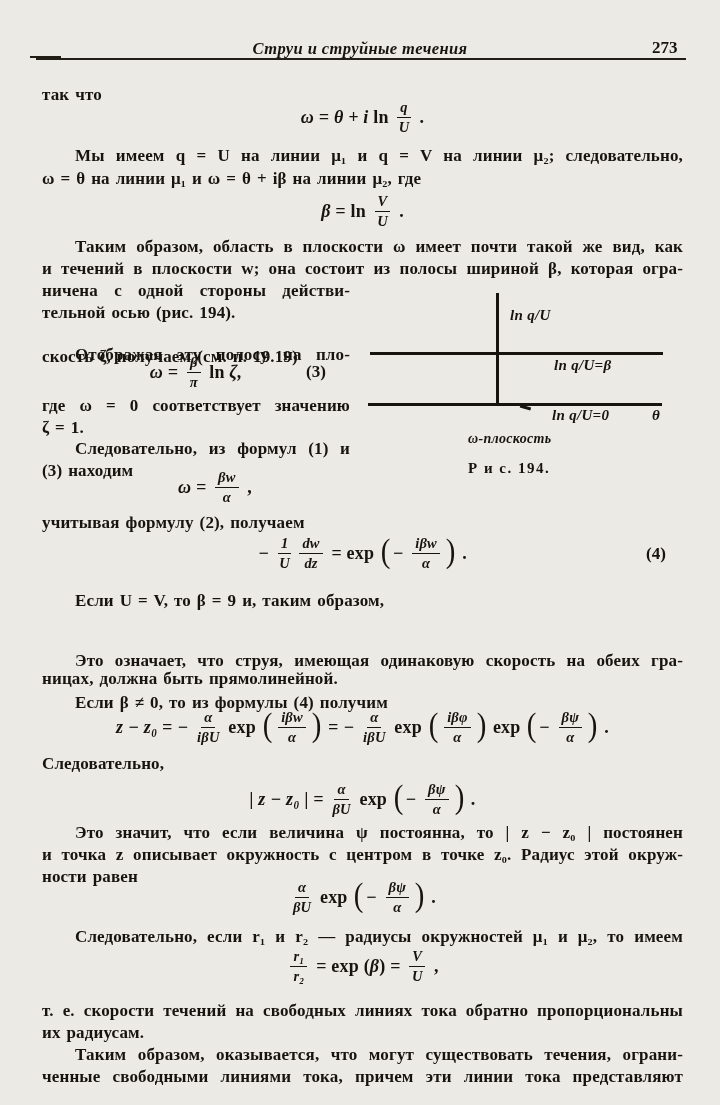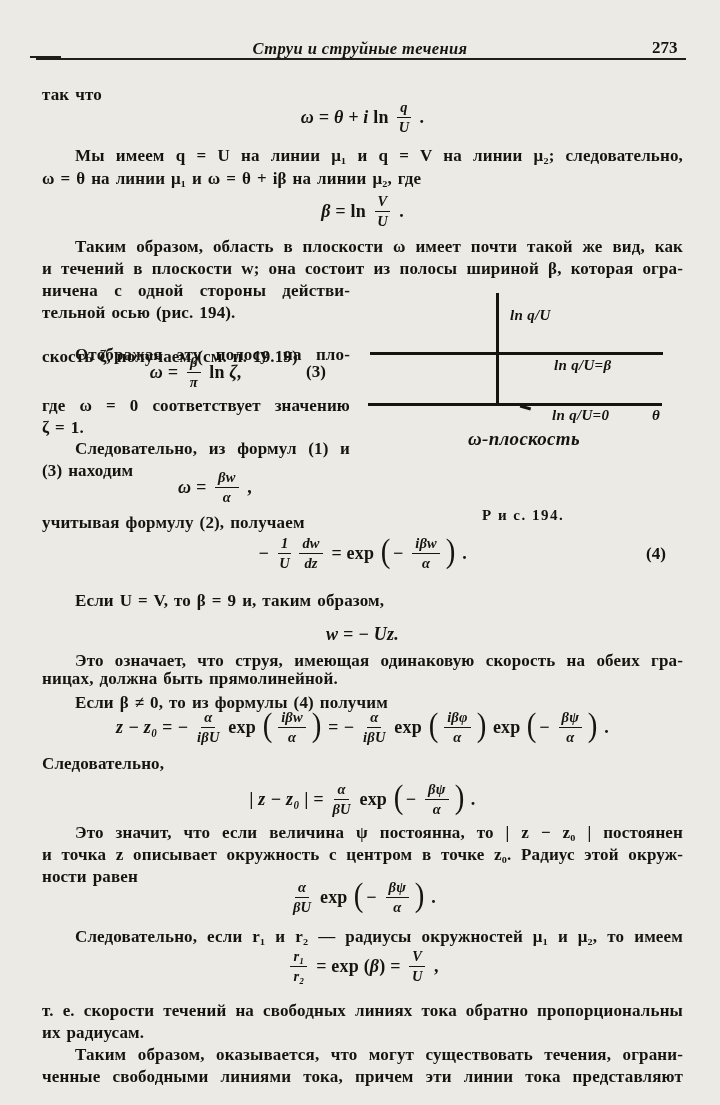--- a/index.html
+++ b/index.html
@@ -89,21 +89,20 @@
 
   <div class="eq" style="top:463px;left:60px;width:310px"><span class="mit">ω = </span><span class="frac"><span class="fn">βw</span><span class="fd">α</span></span><span class="mup"> ,</span></div>
 
   <div class="ln" style="top:512px">учитывая формулу (2), получаем</div>
 
   <div class="eq" style="top:529px"><span class="mit">− </span><span class="frac"><span class="fn">1</span><span class="fd">U</span></span><span class="frac"><span class="fn">dw</span><span class="fd">dz</span></span><span class="mup"> = exp </span><span class="bp">(</span><span class="mit">− </span><span class="frac"><span class="fn">iβw</span><span class="fd">α</span></span><span class="bp">)</span><span class="mup"> .</span></div>
   <div class="eqnum" style="left:646px;top:544px">(4)</div>
 
   <div class="ln ind" style="top:590px">Если U = V, то β = 9 и, таким образом,</div>
 
-  <div class="eq" style="top:614px;height:40px"><span class="mit">w = − Uz.</span></div>
 
   <div class="ln j ind" style="top:650px">Это означает, что струя, имеющая одинаковую скорость на обеих гра-</div>
   <div class="ln" style="top:668px">ницах, должна быть прямолинейной.</div>
   <div class="ln ind" style="top:692px">Если β ≠ 0, то из формулы (4) получим</div>
 
   <div class="eq" style="top:703px"><span class="mit">z − z₀ = − </span><span class="frac"><span class="fn">α</span><span class="fd">iβU</span></span><span class="mup"> exp </span><span class="bp">(</span><span class="frac"><span class="fn">iβw</span><span class="fd">α</span></span><span class="bp">)</span><span class="mit"> = − </span><span class="frac"><span class="fn">α</span><span class="fd">iβU</span></span><span class="mup"> exp </span><span class="bp">(</span><span class="frac"><span class="fn">iβφ</span><span class="fd">α</span></span><span class="bp">)</span><span class="mup"> exp </span><span class="bp">(</span><span class="mit">− </span><span class="frac"><span class="fn">βψ</span><span class="fd">α</span></span><span class="bp">)</span><span class="mup"> .</span></div>
 
   <div class="ln" style="top:753px">Следовательно,</div>
 
   <div class="eq" style="top:775px"><span class="mit">| z − z₀ | = </span><span class="frac"><span class="fn">α</span><span class="fd">βU</span></span><span class="mup"> exp </span><span class="bp">(</span><span class="mit">− </span><span class="frac"><span class="fn">βψ</span><span class="fd">α</span></span><span class="bp">)</span><span class="mup"> .</span></div>
@@ -125,17 +124,17 @@
 
   <div id="fig">
     <div class="fl" style="left:128px;top:5px;width:2.5px;height:113px;"></div>
     <div class="fl" style="left:2px;top:64px;width:293px;height:2.5px;"></div>
     <div class="fl" style="left:0px;top:115px;width:294px;height:3px;"></div>
     <div class="fl" style="left:152px;top:118px;width:11px;height:2.5px;transform:rotate(16deg);"></div>
     <div class="figlab" style="left:142px;top:19px;">ln q/U</div>
     <div class="figlab" style="left:186px;top:69px;">ln q/U=β</div>
     <div class="figlab" style="left:184px;top:119px;">ln q/U=0</div>
     <div class="figlab" style="left:284px;top:119px;">θ</div>
-    <div class="figlab" style="left:100px;top:142px;font-size:19px;">ω-плоскость</div>
-    <div class="figcap" style="left:114px;top:172px;margin-top:47px;">Р и с.  194.</div>
+    <div class="figlab" style="left:100px;top:142px;font-size:14px;">ω-плоскость</div>
+    <div class="figcap" style="left:100px;top:172px;">Р и с.  194.</div>
   </div>
 
 </div>
 
 </body></html>

